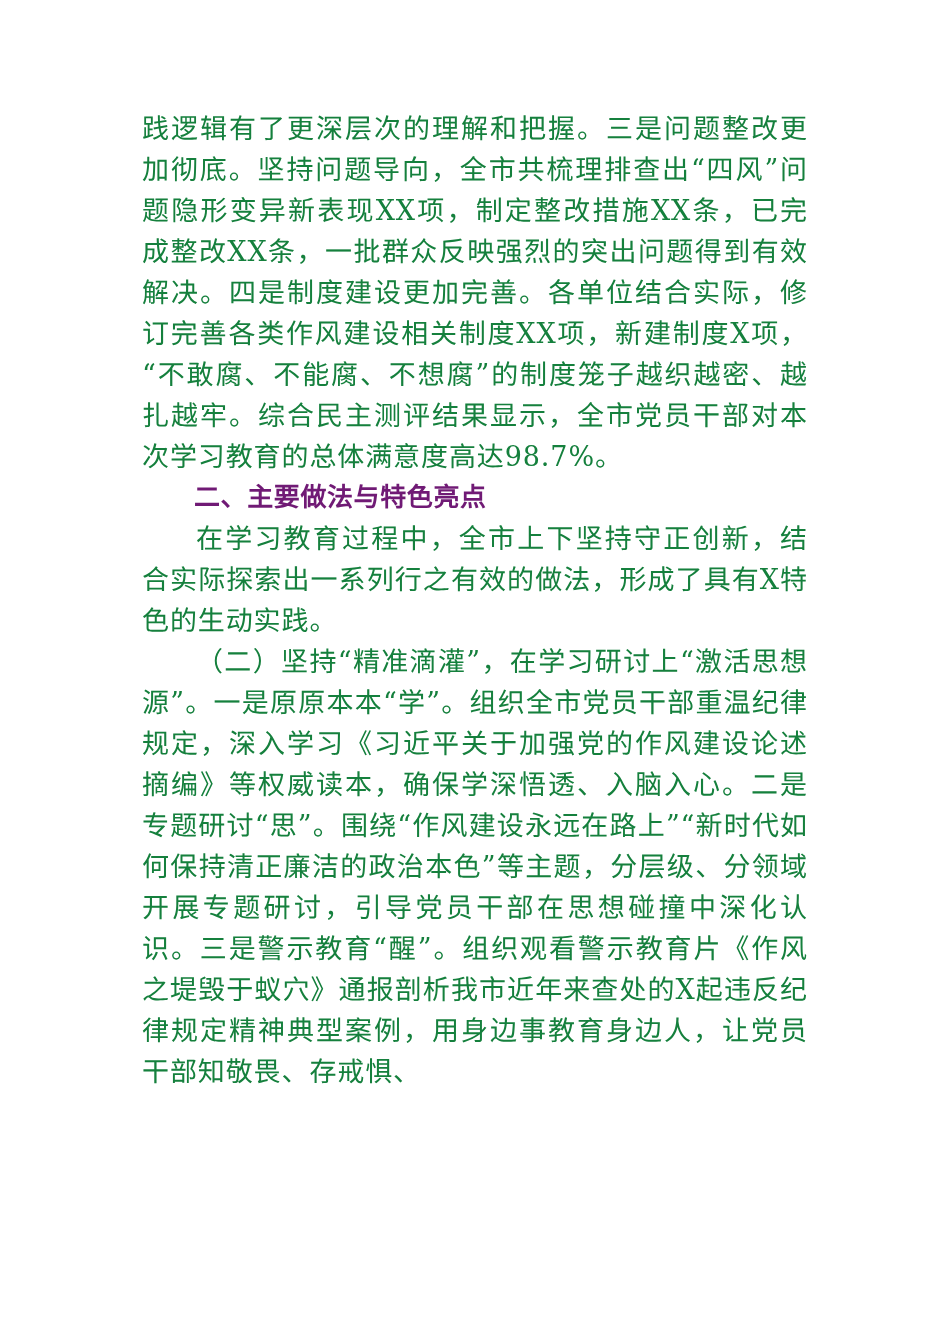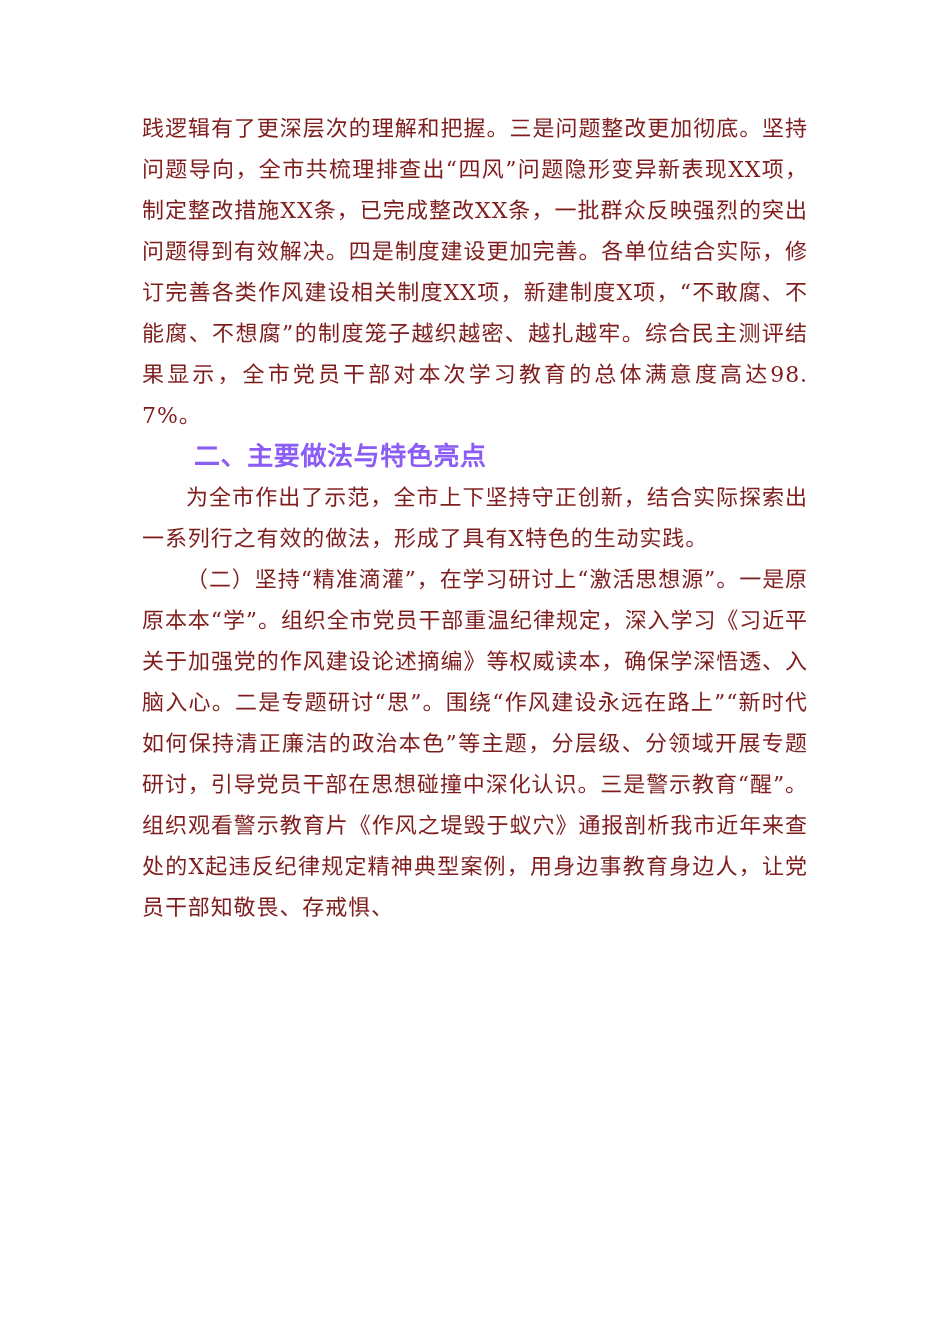--- a/index.html
+++ b/index.html
@@ -22,23 +22,23 @@
   .text-column {
     position: absolute;
     left: 142px;
     top: 108px;
     width: 666px;
   }
 
   
   .para {
     font-family: "DejaVu Serif", "Liberation Serif", serif;
-    font-size: 22px;
+    font-size: 27px;
     line-height: 41px;
-    color: #7f1d1d;
+    color: #15803d;
     margin: 0;
     text-align: justify;
     text-justify: inter-character;
     letter-spacing: 0.9px;
     word-break: break-all;
     font-weight: 400;
     -webkit-font-smoothing: antialiased;
   }
 
   
@@ -50,35 +50,35 @@
   .para.indent {
     text-indent: 2em;
   }
 
   
   .heading {
     font-family: "Liberation Sans", "DejaVu Sans", sans-serif;
     font-size: 26px;
     line-height: 41px;
     font-weight: 700;
-    color: #8b5cf6;
+    color: #701a75;
     margin: 0;
     text-indent: 2em;
     letter-spacing: 0.6px;
   }
 </style>
 </head>
 <body>
 
 <div class="page">
   <div class="text-column">
 
     <p class="para continued">践逻辑有了更深层次的理解和把握。三是问题整改更加彻底。坚持问题导向，全市共梳理排查出“四风”问题隐形变异新表现XX项，制定整改措施XX条，已完成整改XX条，一批群众反映强烈的突出问题得到有效解决。四是制度建设更加完善。各单位结合实际，修订完善各类作风建设相关制度XX项，新建制度X项，“不敢腐、不能腐、不想腐”的制度笼子越织越密、越扎越牢。综合民主测评结果显示，全市党员干部对本次学习教育的总体满意度高达98.7%。</p>
 
     <h2 class="heading">二、主要做法与特色亮点</h2>
 
-    <p class="para indent">为全市作出了示范，全市上下坚持守正创新，结合实际探索出一系列行之有效的做法，形成了具有X特色的生动实践。</p>
+    <p class="para indent">在学习教育过程中，全市上下坚持守正创新，结合实际探索出一系列行之有效的做法，形成了具有X特色的生动实践。</p>
 
 
     <p class="para indent">（二）坚持“精准滴灌”，在学习研讨上“激活思想源”。一是原原本本“学”。组织全市党员干部重温纪律规定，深入学习《习近平关于加强党的作风建设论述摘编》等权威读本，确保学深悟透、入脑入心。二是专题研讨“思”。围绕“作风建设永远在路上”“新时代如何保持清正廉洁的政治本色”等主题，分层级、分领域开展专题研讨，引导党员干部在思想碰撞中深化认识。三是警示教育“醒”。组织观看警示教育片《作风之堤毁于蚁穴》通报剖析我市近年来查处的X起违反纪律规定精神典型案例，用身边事教育身边人，让党员干部知敬畏、存戒惧、</p>
 
   </div>
 </div>
 
 </body></html>

